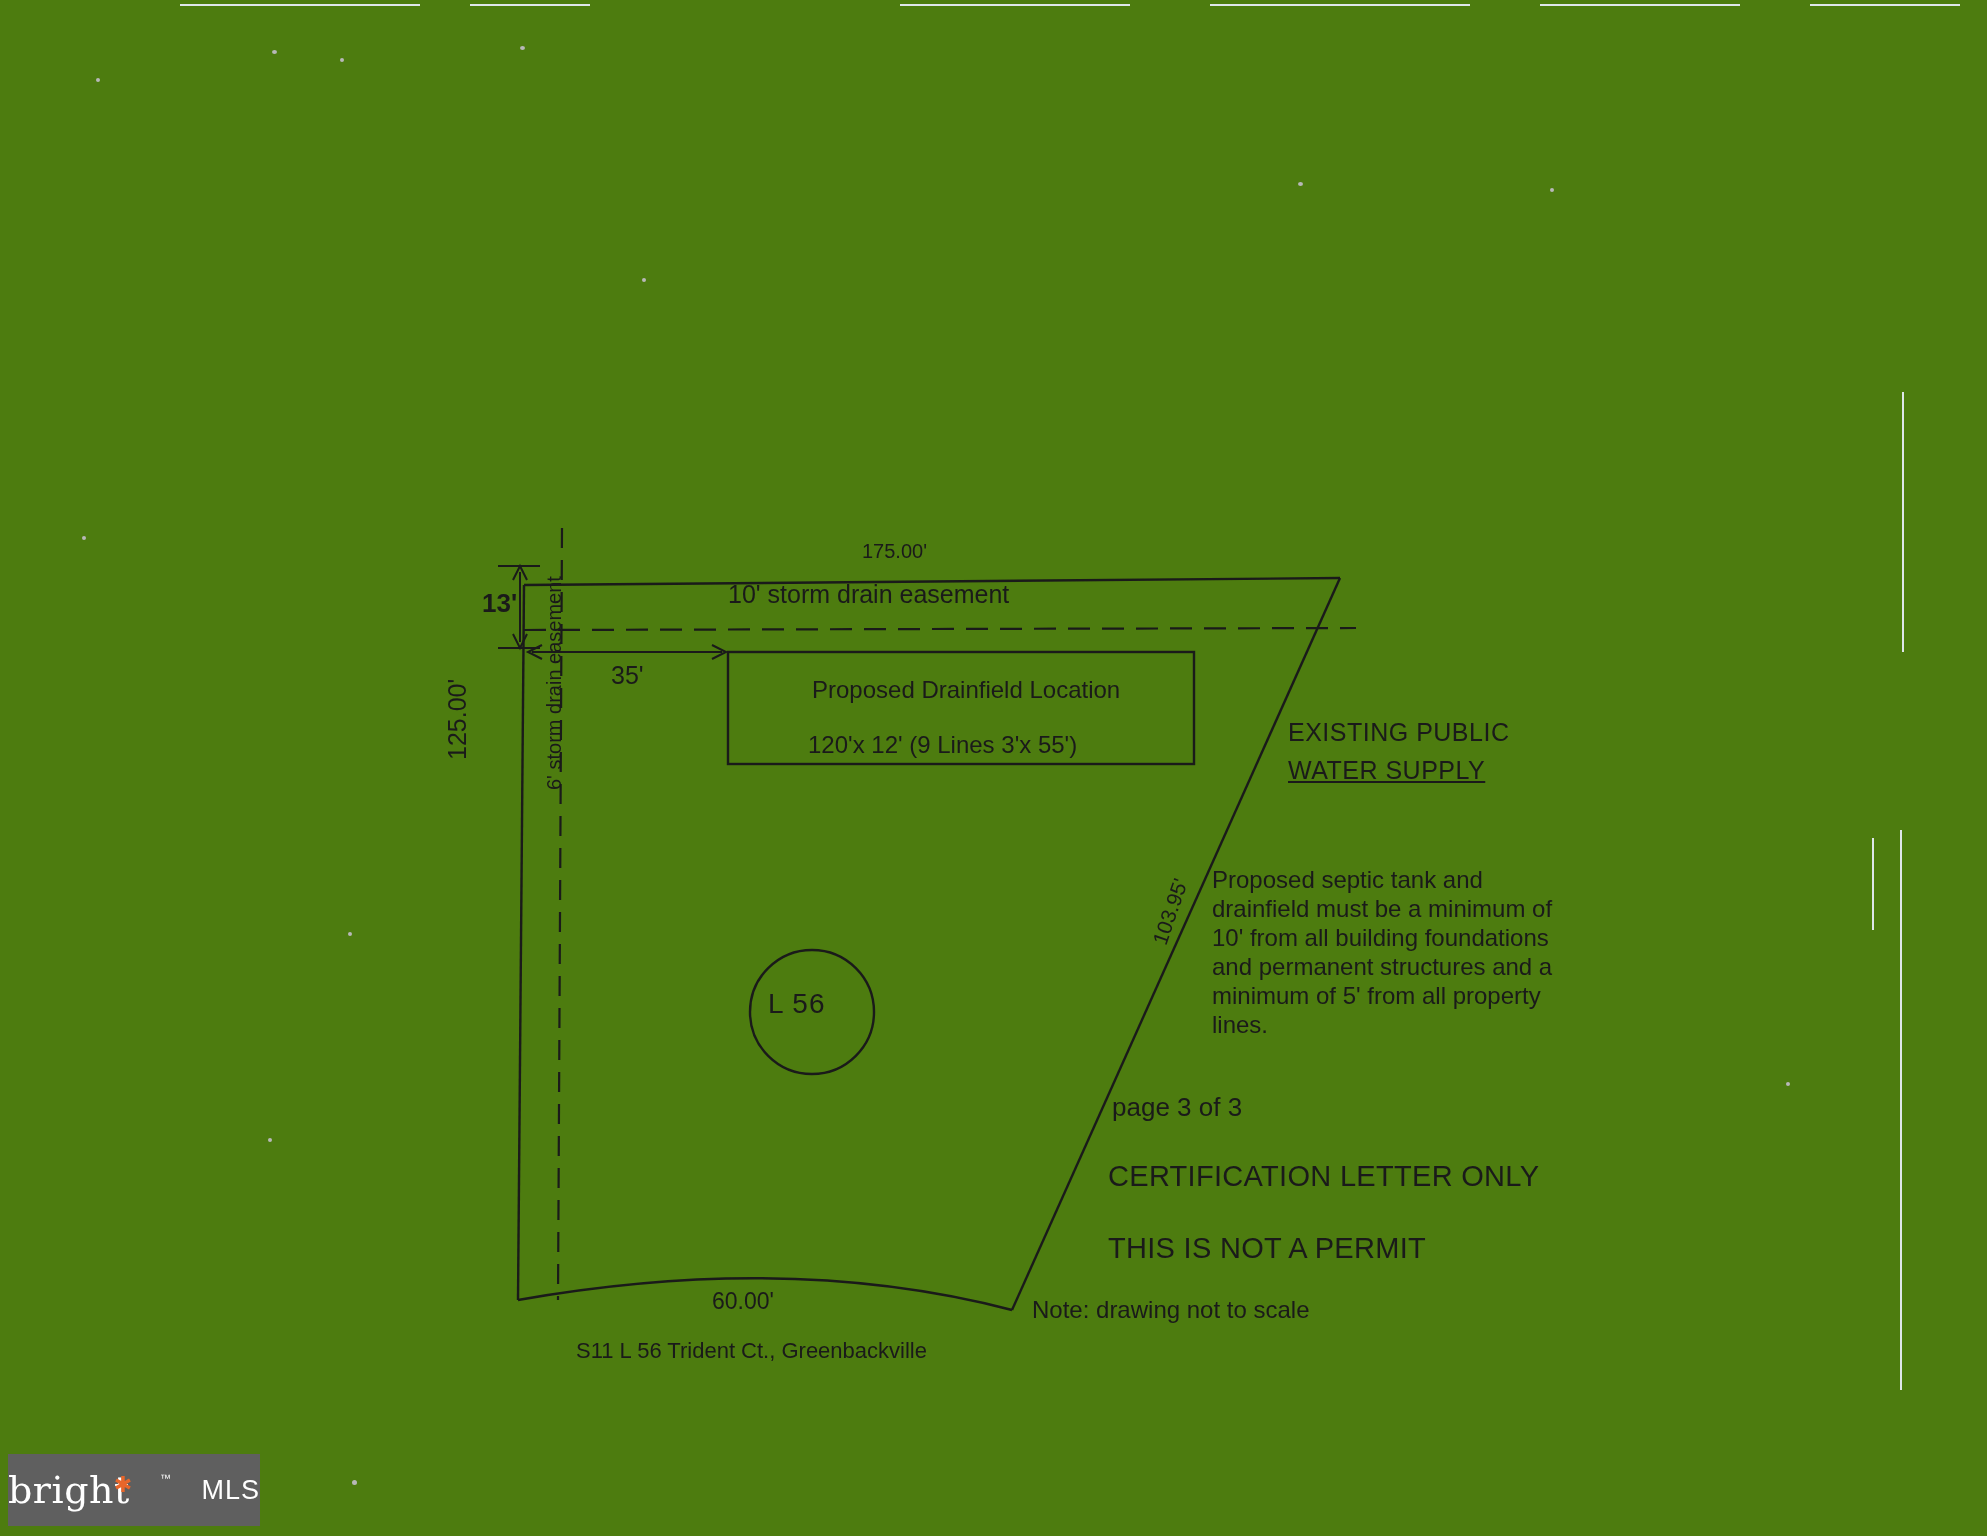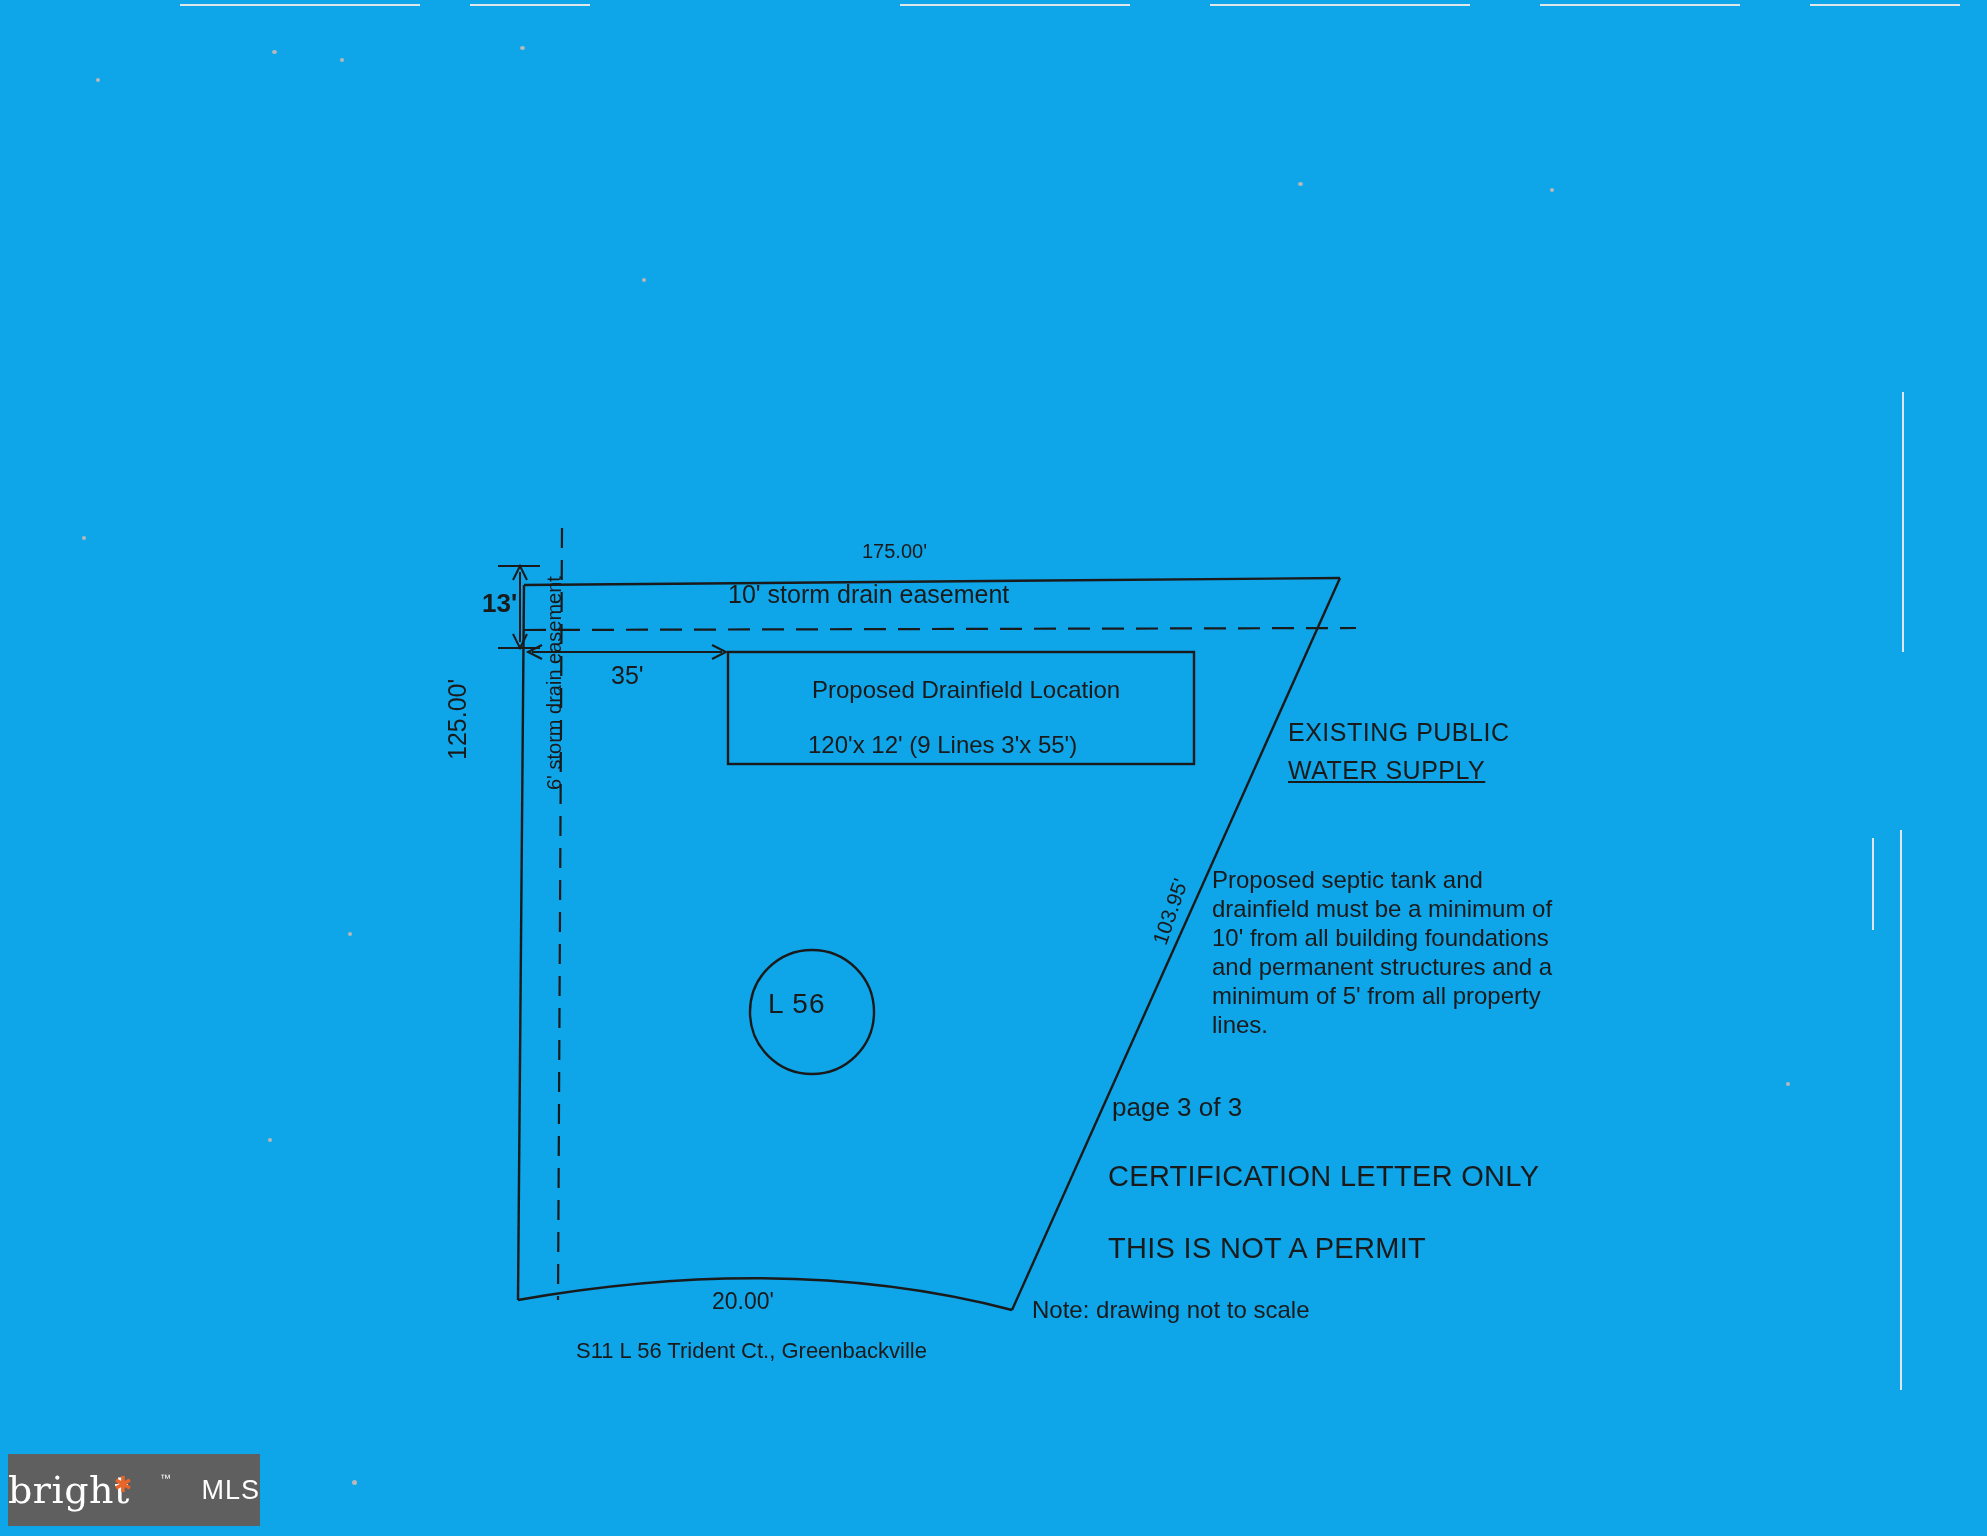--- a/index.html
+++ b/index.html
@@ -11,21 +11,21 @@
     width: 1987px;
     height: 1536px;
     position: relative;
     overflow: hidden;
     font-family: "Liberation Sans", sans-serif;
     color: #111111;
   }
   #sheet {
     position: absolute;
     inset: 0;
-    background: #0ea5e9;
+    background: #4d7c0f;
   }
   
   .scan-line {
     position: absolute;
     background: #dfe6ea;
   }
   .speck {
     position: absolute;
     background: #b8b8b8;
     border-radius: 50%;
@@ -190,21 +190,21 @@
   <div class="txt label-6ft">6' storm drain easement</div>
   <div class="txt label-103">103.95'</div>
   <div class="txt label-lot">L 56</div>
   <div class="txt label-water1">EXISTING PUBLIC</div>
   <div class="txt label-water2">WATER SUPPLY</div>
   <div class="txt note-block">Proposed septic tank and drainfield must be a minimum of 10' from all building foundations and permanent structures and a minimum of 5' from all property lines.</div>
   <div class="txt label-page">page 3 of 3</div>
   <div class="txt label-cert">CERTIFICATION LETTER ONLY</div>
   <div class="txt label-permit">THIS IS NOT A PERMIT</div>
   <div class="txt label-scale">Note: drawing not to scale</div>
-  <div class="txt label-40">20.00'</div>
+  <div class="txt label-40">60.00'</div>
   <div class="txt label-addr">S11 L 56 Trident Ct., Greenbackville</div>
 
   <div id="watermark">
     <span class="wm-bright">
       <span>bright</span>
       <span class="wm-star">✱</span>
     </span>
     <span class="wm-tm">™</span>
     <span class="wm-mls">MLS</span>
   </div>

